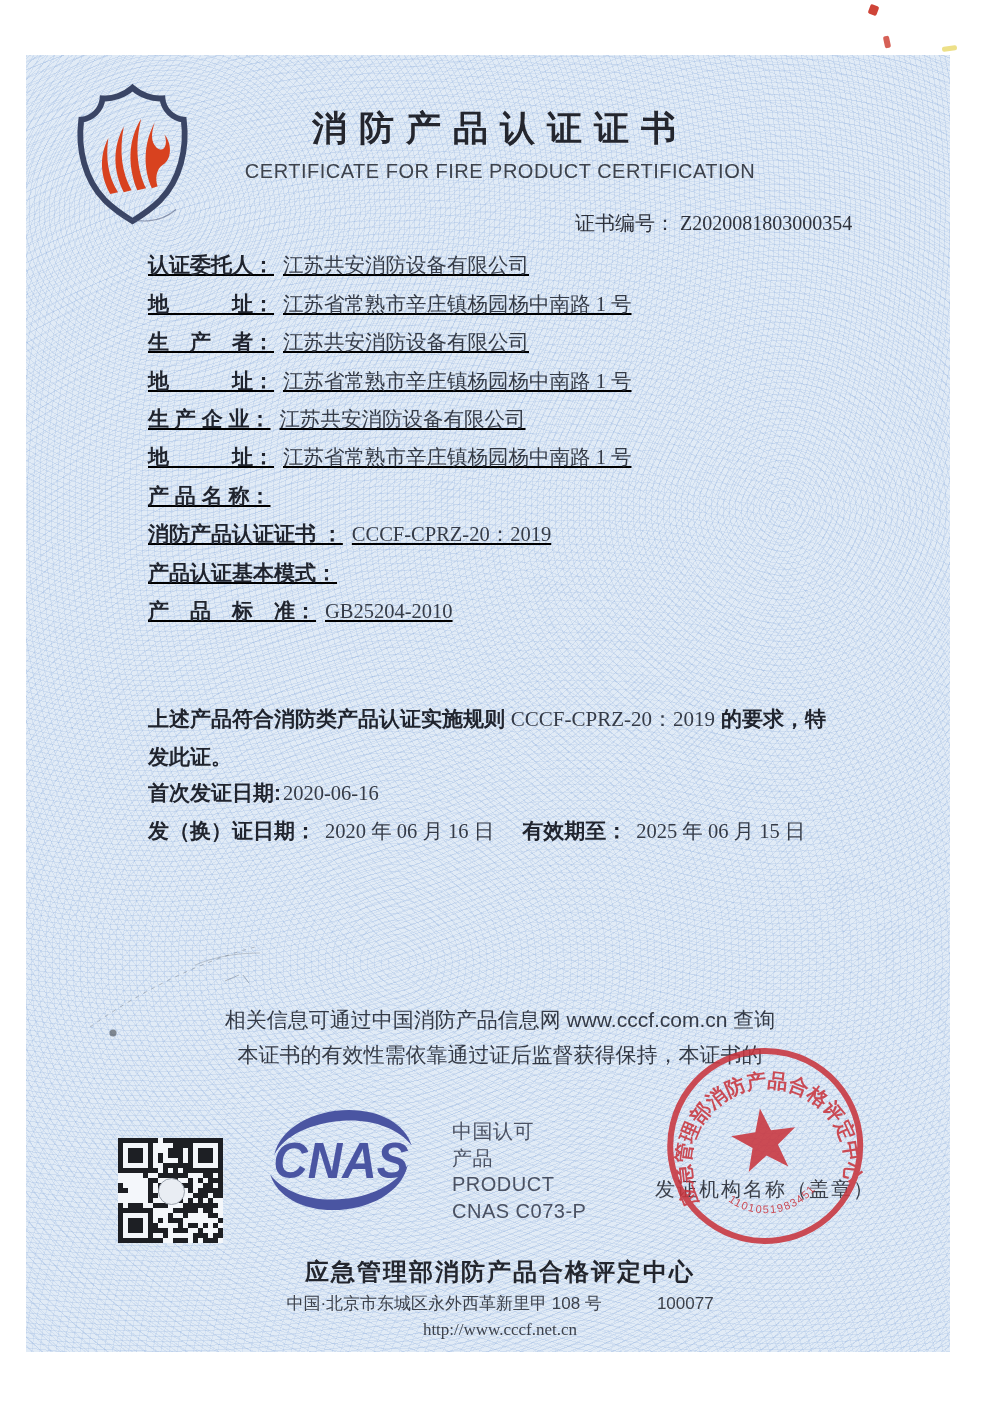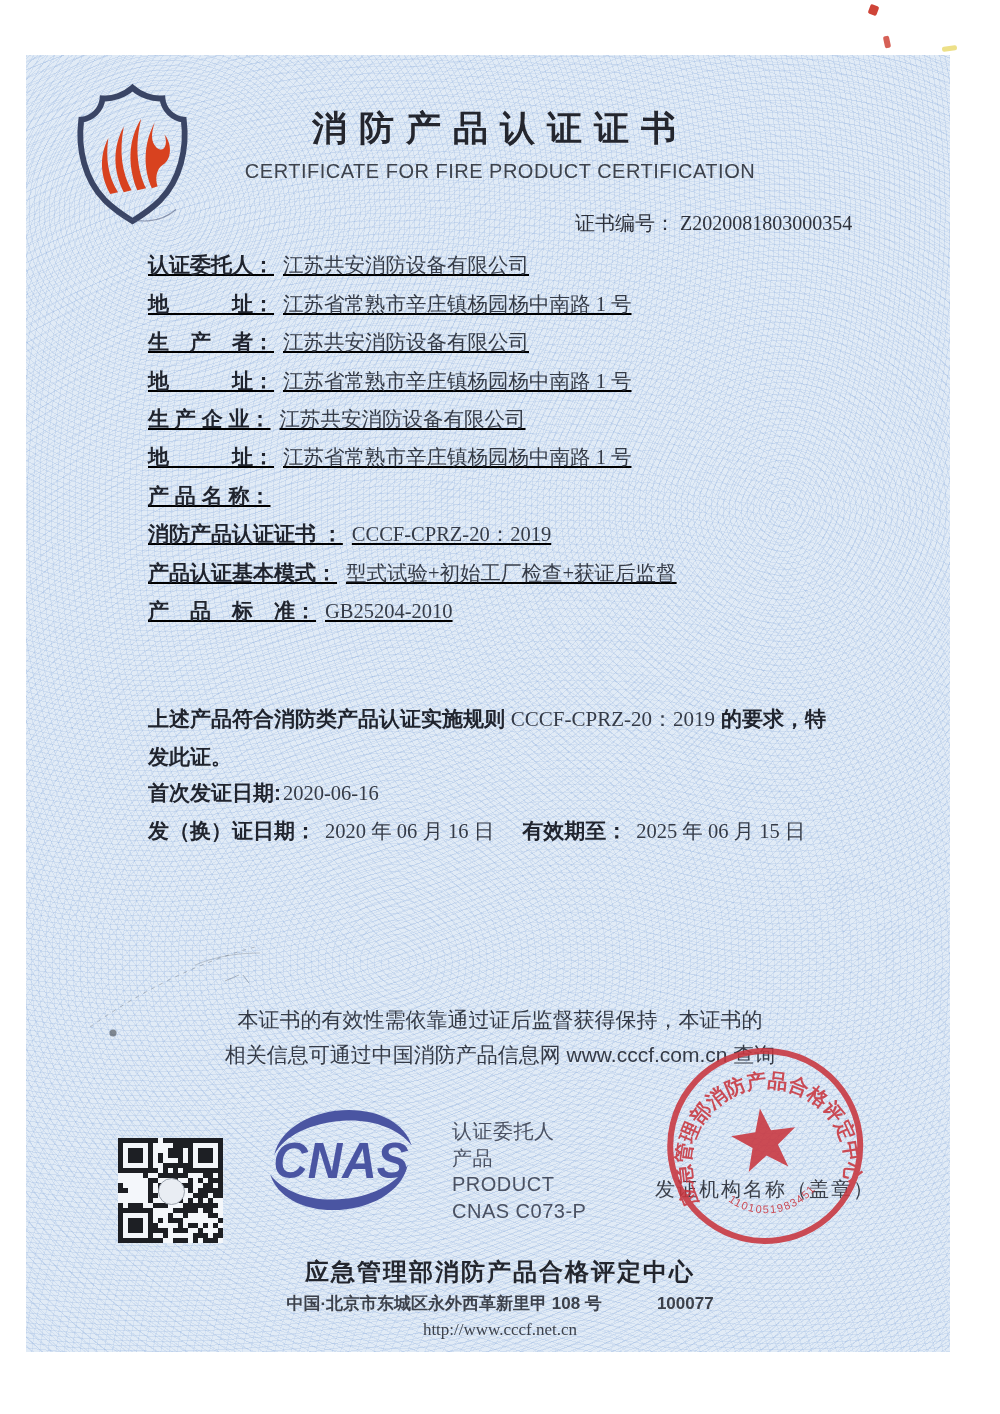--- a/index.html
+++ b/index.html
@@ -34,21 +34,21 @@
   .qr i{display:block;position:absolute;width:5px;height:5px;background:#1d1f24;}
   .qr .qrlogo{position:absolute;left:40px;top:40px;width:25px;height:25px;border-radius:50%;
       background:#e9edf3;border:1px solid #9aa2ad;z-index:2;}
   .cnas-logo{left:262px;top:1106px;}
   .accred{left:452px;top:1118px;font-size:20px;line-height:26.5px;color:#4a5162;letter-spacing:.5px;}
   .seal{left:648px;top:1038px;z-index:2;transform:rotate(-8deg);opacity:.88;}
   .seal-caption{left:655px;top:1176px;font-size:20px;letter-spacing:2px;color:#3a3f49;
       font-family:"Liberation Serif",serif;z-index:0;}
   .footer-org{left:0;top:1256px;width:1000px;text-align:center;font-size:24px;font-weight:700;
       color:#23262e;letter-spacing:2px;}
-  .footer-addr{left:0;top:1292px;width:1000px;text-align:center;font-size:17px;color:#3c414b;font-weight:bold;}
+  .footer-addr{left:0;top:1292px;width:1000px;text-align:center;font-size:17px;color:#3c414b;}
   .footer-addr .pc{margin-left:55px;}
   .footer-url{left:0;top:1320px;width:1000px;text-align:center;font-size:17px;color:#3c414b;
       font-family:"Liberation Serif",serif;}
   .speck{position:absolute;border-radius:2px;}
 </style>
 </head>
 <body>
 
 <div class="abs panel"></div>
 
@@ -98,21 +98,20 @@
   </div>
   <div class="frow">
     <span class="lbl">产 品 名 称：</span>
   </div>
   <div class="frow">
     <span class="lbl">消防产品认证证书 ：</span>
     <span class="val">CCCF-CPRZ-20：2019</span>
   </div>
   <div class="frow">
     <span class="lbl">产品认证基本模式：</span>
-    <span class="val">型式试验+初始工厂检查+获证后监督</span>
   </div>
   <div class="frow">
     <span class="lbl">产　品　标　准：</span>
     <span class="val">GB25204-2010</span>
   </div>
 </div>
 
 <div class="abs statement">
   <div><span class="b">上述产品符合消防类产品认证实施规则 </span><span class="s">CCCF-CPRZ-20：2019</span><span class="b"> 的要求，特</span></div>
   <div class="b">发此证。</div>
@@ -131,22 +130,22 @@
 </div>
 
 <svg class="abs" style="left:75px;top:935px" width="220" height="110" viewBox="0 0 220 110">
   <path d="M15,92 C60,60 120,28 180,12" fill="none" stroke="#5a6372" stroke-width="1" opacity=".4" stroke-dasharray="4 5"></path>
   <path d="M120,30 C140,22 160,18 185,18" fill="none" stroke="#5a6372" stroke-width="1" opacity=".3"></path>
   <circle cx="38" cy="98" r="3.5" fill="#30343c" opacity=".55"></circle>
   <path d="M150,46 l14,-6 M168,40 l6,8" stroke="#5a6372" stroke-width="1" opacity=".4"></path>
 </svg>
 
 <div class="abs notice">
+  <div>相关信息可通过中国消防产品信息网 www.cccf.com.cn 查询</div>
   <div>本证书的有效性需依靠通过证后监督获得保持，本证书的</div>
-  <div>相关信息可通过中国消防产品信息网 www.cccf.com.cn 查询</div>
 </div>
 
 <div class="qr">
     <div class="qrlogo"></div>
     <i style="left:0px;top:0px"></i>
     <i style="left:5px;top:0px"></i>
     <i style="left:10px;top:0px"></i>
     <i style="left:15px;top:0px"></i>
     <i style="left:20px;top:0px"></i>
     <i style="left:25px;top:0px"></i>
@@ -386,21 +385,21 @@
     <i style="left:95px;top:100px"></i>
   </div>
 
 <svg class="abs cnas-logo" width="158" height="108" viewBox="0 0 160 110">
   <path d="M12,50 C18,22 52,4 88,4 C120,4 145,18 152,40 C138,22 110,13 82,15 C50,17 22,30 12,50 Z" fill="#4a55a2"></path>
   <path d="M148,60 C142,88 108,106 72,106 C40,106 15,92 8,70 C22,88 50,97 78,95 C110,93 136,80 148,60 Z" fill="#4a55a2"></path>
   <text x="80" y="73" text-anchor="middle" font-family="Liberation Sans, sans-serif" font-size="50" font-weight="bold" font-style="italic" fill="#4a55a2" textLength="138" lengthAdjust="spacingAndGlyphs">CNAS</text>
 </svg>
 
 <div class="abs accred">
-  <div>认证委托人</div>
+  <div>中国认可</div>
   <div>产品</div>
   <div>PRODUCT</div>
   <div>CNAS C073-P</div>
 </div>
 
 <div class="abs seal-caption">发证机构名称（盖章）</div>
 
 <svg class="abs seal" width="235" height="220" viewBox="0 0 230 220">
   <defs>
     <path id="sealArcTop" d="M 42,155 A 78,78 0 1 1 188,155" fill="none"></path>

